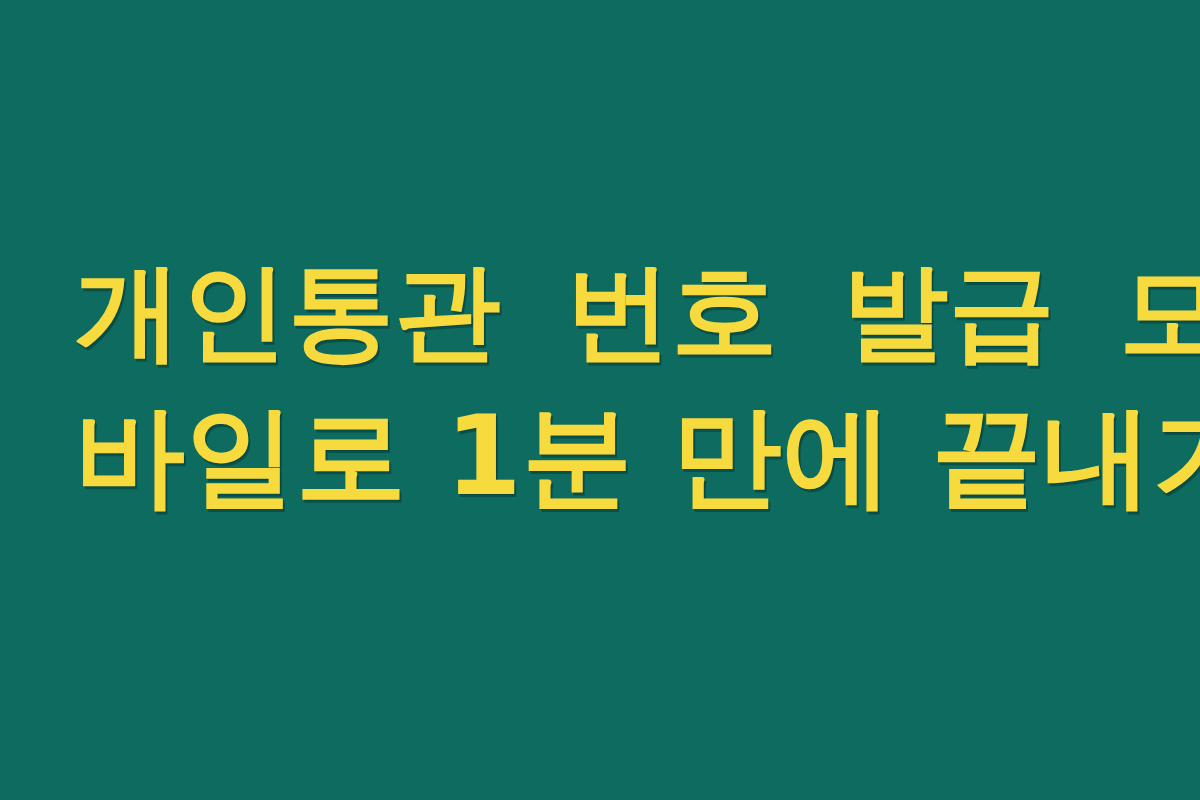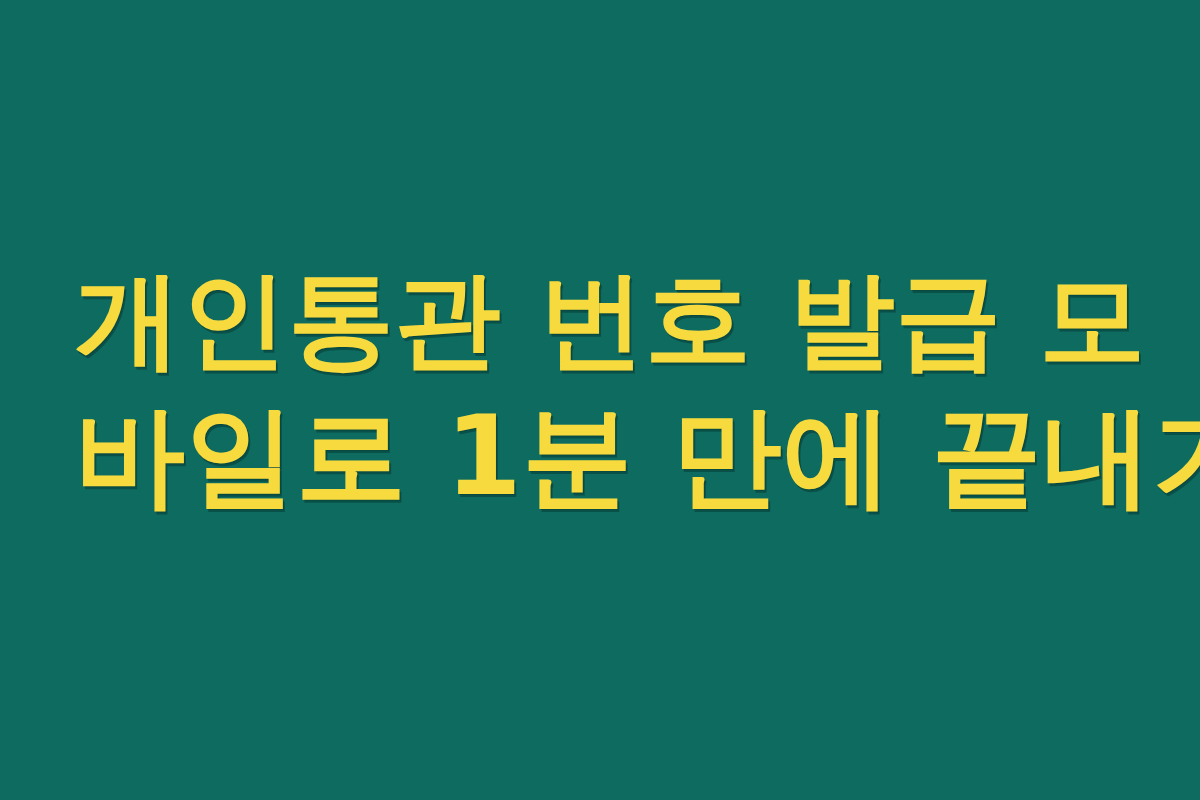--- a/index.html
+++ b/index.html
@@ -66,19 +66,19 @@
     font-size: 110px;
   }
 </style>
 </head>
 <body>
 
 <div id="banner" style="background: rgb(14, 107, 96);">
 
   <div id="headline">
 
-    <span class="headline-line line-1" style="color: rgb(247, 219, 62);">개인통관 번호 발급 모</span>
+    <span class="headline-line line-1" style="color: rgb(247, 219, 62); font-family: Liberation Mono, monospace;">개인통관 번호 발급 모</span>
 
     <span class="headline-line line-2" style="color: rgb(247, 219, 62);">바일로 1분 만에 끝내기</span>
 
   </div>
 
 </div>
 
 </body></html>

